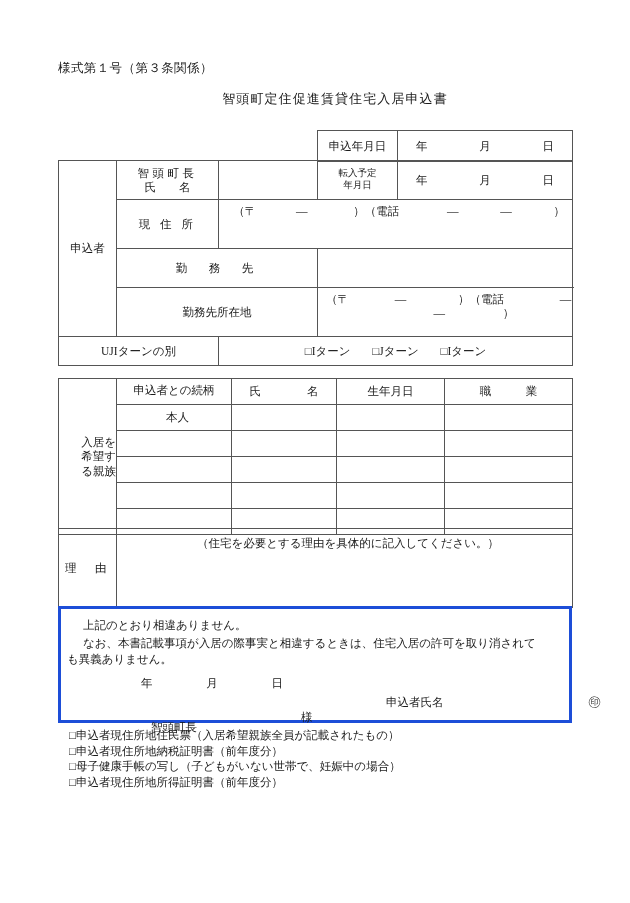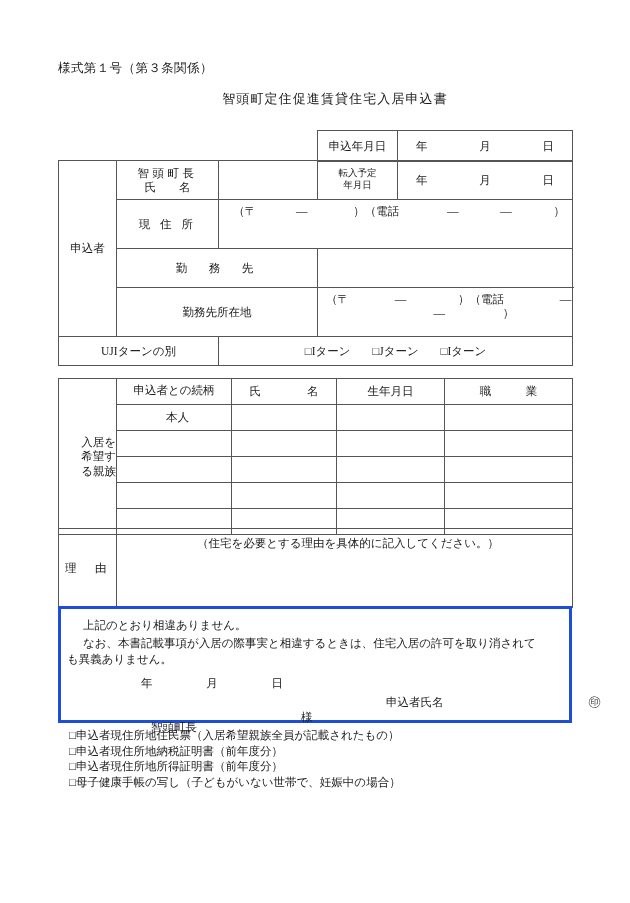--- a/index.html
+++ b/index.html
@@ -339,17 +339,17 @@
     <div class="decl-sign">申込者氏名</div>
     <div class="decl-seal">㊞</div>
 
     <div class="decl-mayor">智頭町長</div>
     <div class="decl-sama">様</div>
   </div>
 
   <div class="attach">
     <p class="attach-item">□申込者現住所地住民票（入居希望親族全員が記載されたもの）</p>
     <p class="attach-item">□申込者現住所地納税証明書（前年度分）</p>
+    <p class="attach-item">□母子健康手帳の写し（子どもがいない世帯で、妊娠中の場合）</p>
     <p class="attach-item">□申込者現住所地所得証明書（前年度分）</p>
-    <p class="attach-item">□母子健康手帳の写し（子どもがいない世帯で、妊娠中の場合）</p>
   </div>
 
 </div>
 
 </body></html>

